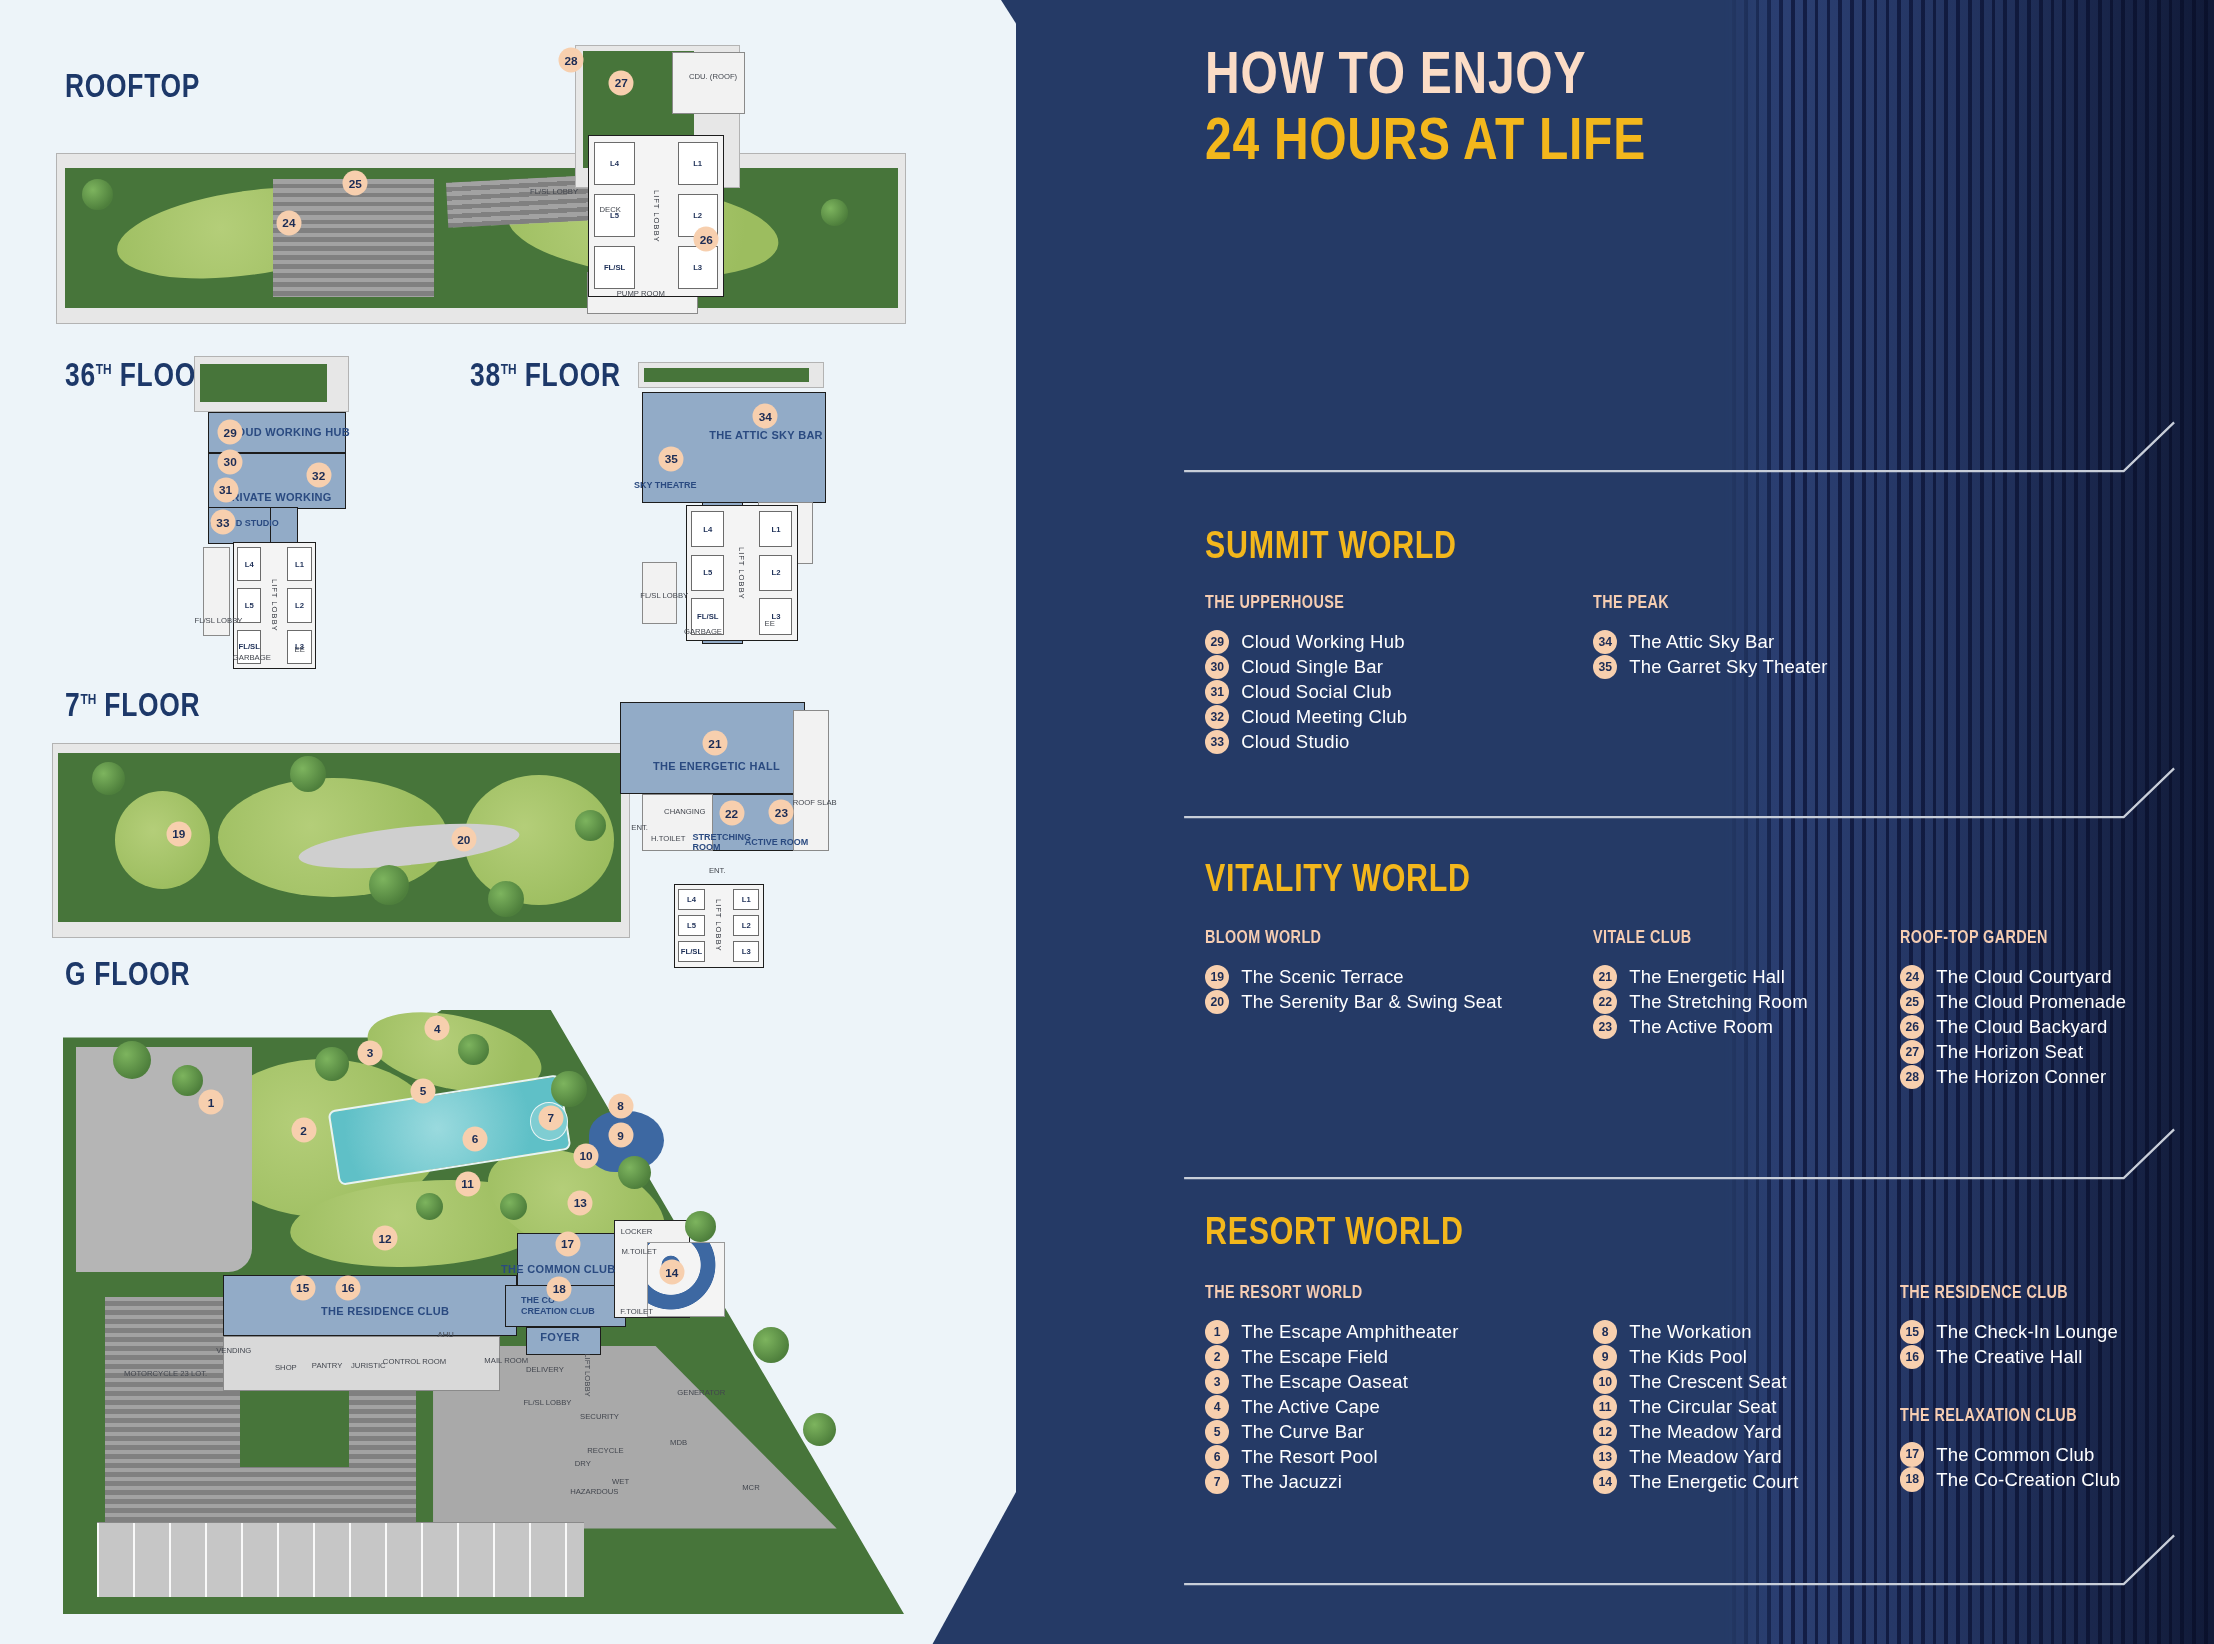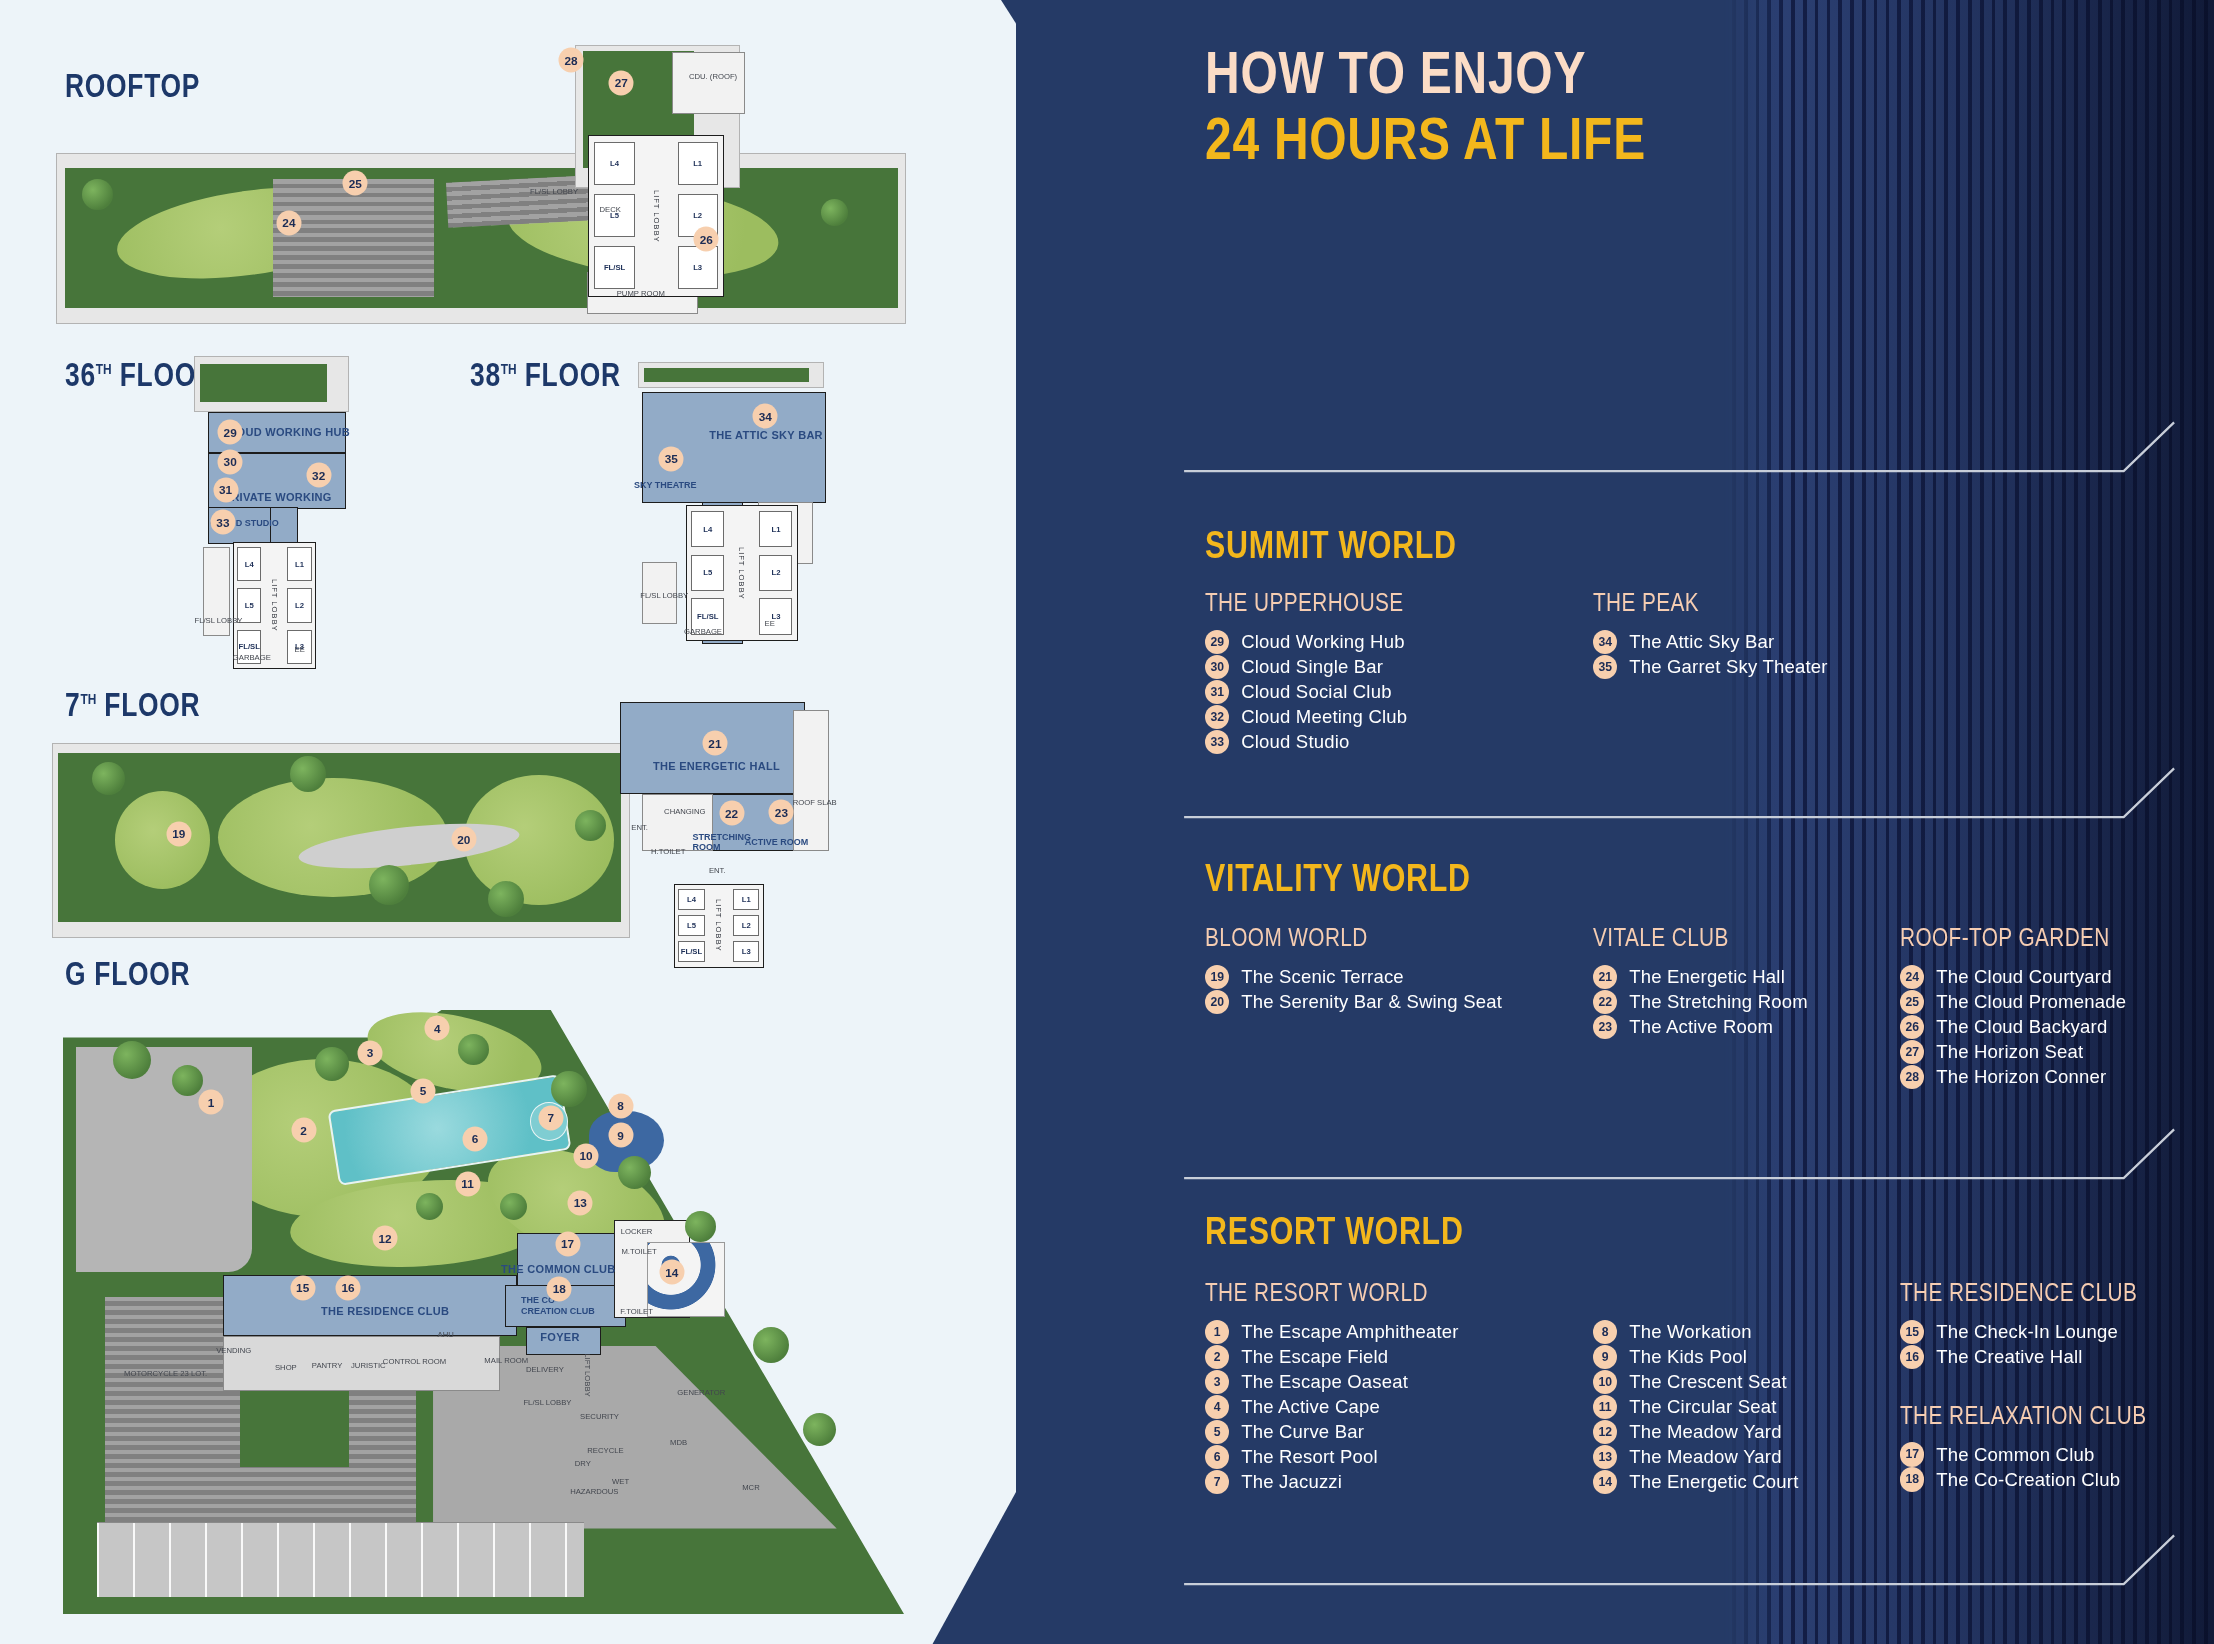--- a/index.html
+++ b/index.html
@@ -47,21 +47,21 @@
   .lc-mid span{writing-mode:vertical-rl;font-size:7.7px;color:#30343c;letter-spacing:0.9px;}
   
   .rtitle{position:absolute;margin:0;line-height:1;font-weight:700;letter-spacing:0.9px;}
   .rtitle.t1{left:1205px;top:43px;font-size:60px;color:#fbdcc6;}
   .rtitle.t2{left:1205px;top:109px;font-size:60px;color:#f3b71c;}
   .intro{position:absolute;left:1205px;top:295px;width:932px;margin:0;color:#fff;font-size:24.4px;line-height:1.5;}
   .subintro{position:absolute;left:1215px;top:380px;width:923px;margin:0;color:rgba(255,255,255,.93);font-size:16.3px;line-height:1.5;}
   .divider{position:absolute;left:1178px;width:1004px;height:63px;z-index:2;}
   .sec-head{position:absolute;left:1205px;font-size:38px;font-weight:700;color:#f3b71c;letter-spacing:0.9px;line-height:1;z-index:3;}
   .col{position:absolute;width:394px;z-index:3;}
-  .subhead{height:25px;margin-bottom:14.5px;font-size:26px;font-weight:400;color:#f6cdb2;letter-spacing:0.5px;line-height:25px;}
+  .subhead{height:25px;margin-bottom:14.5px;font-size:18px;font-weight:700;color:#f6cdb2;letter-spacing:0.5px;line-height:25px;}
   .group + .group{margin-top:33px;}
   .li{display:flex;align-items:center;height:25px;gap:11.8px;}
   .badge{flex:0 0 24.4px;height:24.4px;border-radius:50%;background:#f7cfae;color:#1c2c55;
     font-size:12.2px;font-weight:700;display:flex;align-items:center;justify-content:center;}
   .itext{font-size:18.5px;color:#fff;letter-spacing:0.2px;}
 </style>
 </head>
 <body>
 
 <div class="canvas">
@@ -219,21 +219,21 @@
       <div class="shape" style="left:0;top:0;width:100%;height:100%">
           <span class="marker" style="left: 16%; top: 48.7%;">19</span>
           <span class="marker" style="left: 52%; top: 50.7%;">20</span>
           <span class="marker" style="left: 83.7%; top: 15.3%;">21</span>
           <span class="marker" style="left: 85.8%; top: 41%;">22</span>
           <span class="marker" style="left: 92.1%; top: 40.7%;">23</span>
           <span class="plab room" style="left: 83.9%; top: 23.5%;">THE ENERGETIC HALL</span>
           <span class="plab room2" style="left: 85.8%; top: 51.5%;">STRETCHING ROOM</span>
           <span class="plab room2" style="left: 92.4%; top: 51.5%;">ACTIVE ROOM</span>
           <span class="plab sm" style="left: 79.9%; top: 40.3%;">CHANGING</span>
-          <span class="plab sm" style="left: 77.8%; top: 50.3%; margin-top: 13px;">H.TOILET</span>
+          <span class="plab sm" style="left: 77.8%; top: 50.3%;">H.TOILET</span>
           <span class="plab sm" style="left: 74.2%; top: 46.3%;">ENT.</span>
           <span class="plab sm" style="left: 84%; top: 62%;">ENT.</span>
           <span class="plab sm" style="left: 96.3%; top: 37%;">ROOF SLAB</span>
         </div>
     </div>
 
     <h2 class="flabel" style="left:65px;top:957px"><span class="cond"><span>G FLOOR</span><sup></sup><span></span></span></h2>
     <div class="plan" style="left:63px;top:1010px;width:841px;height:610px">
       <div class="shape green" style="left:0;top:0;width:100%;height:100%;clip-path:polygon(0 4.5%,40% 4.5%,45% 0,58% 0,100% 99%,0 99%)"></div>
       <div class="shape lawn" style="left:17%;top:8%;width:28%;height:26%"></div>

